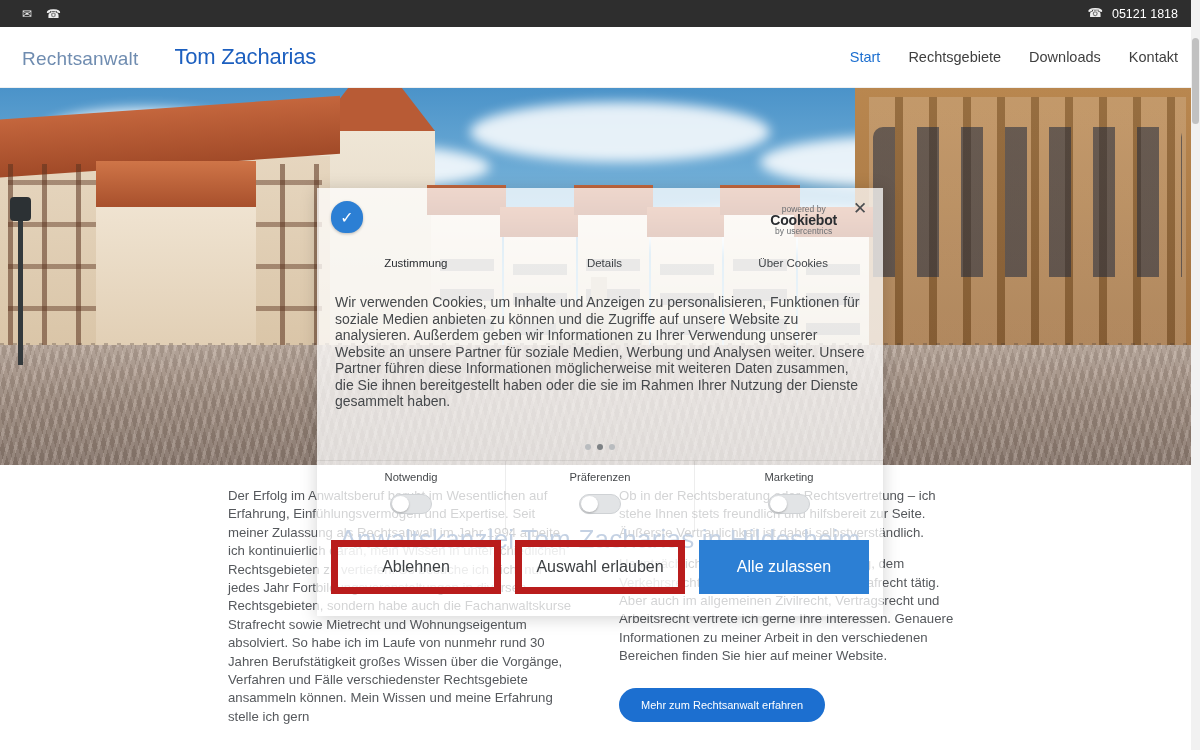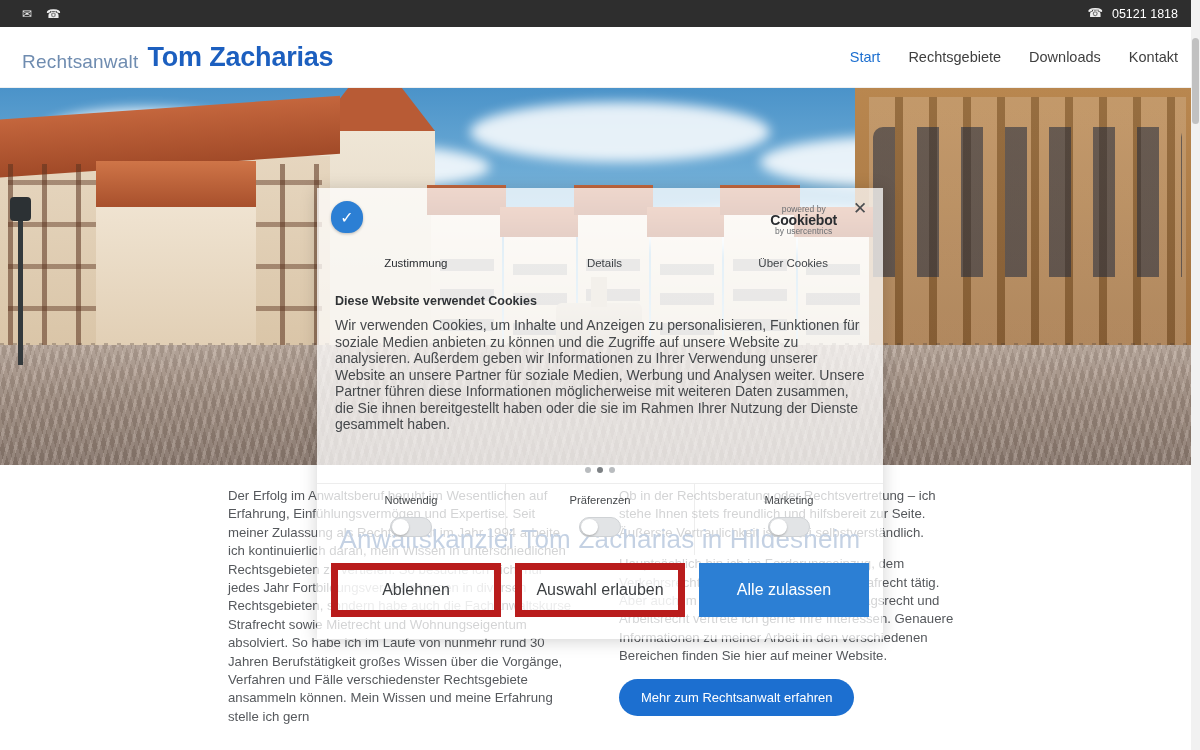--- a/index.html
+++ b/index.html
@@ -36,23 +36,24 @@
     border-bottom: 1px solid #f0f0f0;
   }
   .brand { display: flex; align-items: flex-end; gap: 9px; }
   .brand .pre {
     color: #6f8cb0;
     font-size: 19px;
     letter-spacing: .2px;
   }
   .brand .name {
     color: #1c5fbf;
-    font-size: 27px;
-    font-weight: bold;
+    font-size: 22px;
+    font-weight: normal;
     letter-spacing: -.2px;
+    margin-left: 27px;
   }
   .nav { margin-left: auto; display: flex; gap: 28px; font-size: 14.5px; }
   .nav a { text-decoration: none; color: #3f3f3f; }
   .nav a.active { color: #1c6fd0; }
 
   
   .hero {
     position: relative;
     height: 377px;
     overflow: hidden;
@@ -199,25 +200,25 @@
     gap: 46px;
   }
   .col {
     width: 345px;
     font-size: 13.2px;
     line-height: 18.4px;
     color: #55585c;
   }
   .col p { margin: 0 0 13px 0; }
   .cta {
-    margin-top: 0;
+    margin-top: 9px;
     display: inline-block;
     background: #1c6fd0;
     color: #fff;
-    font-size: 13px;
+    font-size: 11px;
     padding: 11px 22px;
     border-radius: 22px;
     border: none;
     cursor: pointer;
   }
 
   
   .overlay {
     position: absolute; inset: 0;
     z-index: 40;
@@ -465,21 +466,20 @@
       <div class="cb-close">✕</div>
     </div>
 
     <div class="cb-tabs">
       <div class="tab active">Zustimmung</div>
       <div class="tab">Details</div>
       <div class="tab">Über Cookies</div>
     </div>
 
     <div class="cb-body">
-      <h3>Diese Website verwendet Cookies</h3>
       <p>Wir verwenden Cookies, um Inhalte und Anzeigen zu personalisieren, Funktionen für soziale Medien anbieten zu können und die Zugriffe auf unsere Website zu analysieren. Außerdem geben wir Informationen zu Ihrer Verwendung unserer Website an unsere Partner für soziale Medien, Werbung und Analysen weiter. Unsere Partner führen diese Informationen möglicherweise mit weiteren Daten zusammen, die Sie ihnen bereitgestellt haben oder die sie im Rahmen Ihrer Nutzung der Dienste gesammelt haben.</p>
       <div class="cb-dots">
         <i></i>
         <i class="on"></i>
         <i></i>
       </div>
     </div>
 
     <div class="cb-toggles">
       <div class="cell">

